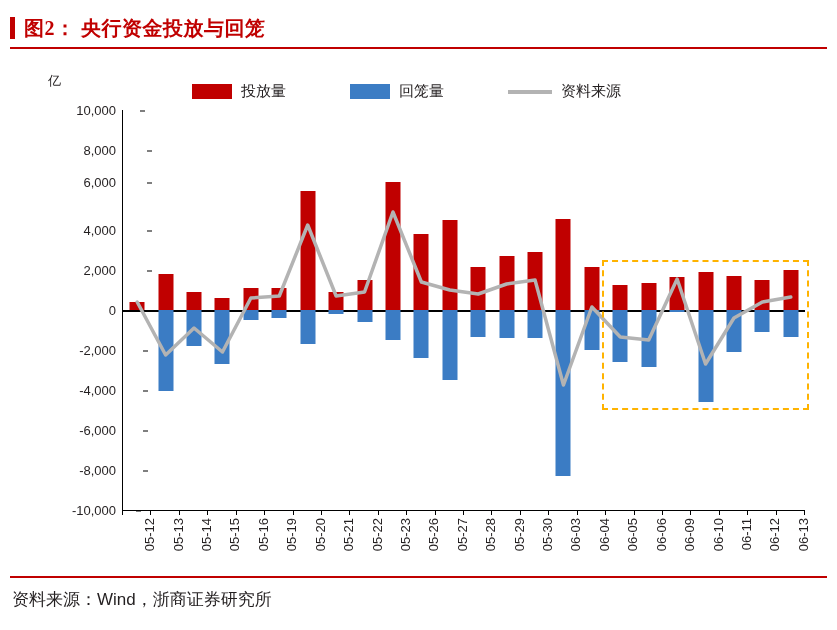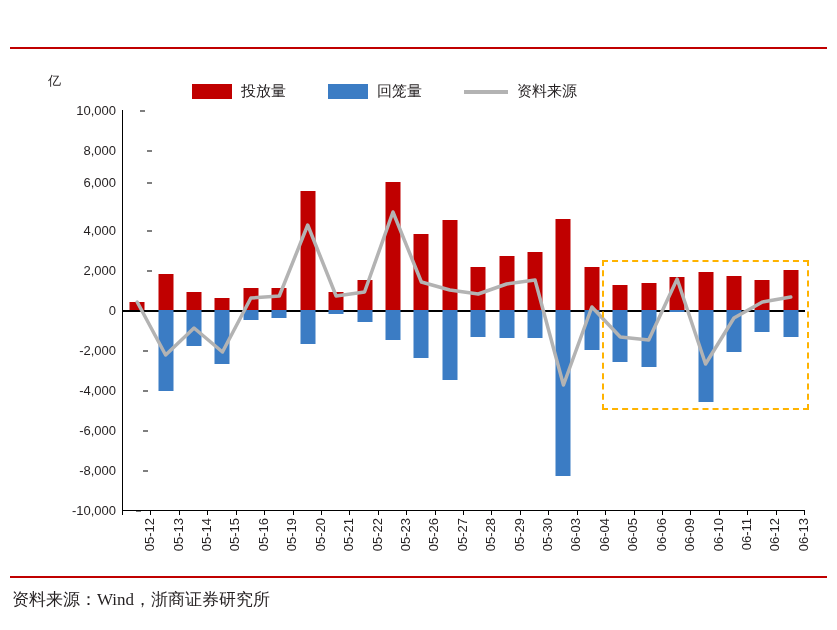--- a/index.html
+++ b/index.html
@@ -68,21 +68,21 @@
     font-family: "Liberation Sans", sans-serif;
     color: #231f20;
   }
   
   .legend {
     position: absolute;
     left: 170px;
     top: 20px;
     display: flex;
     align-items: center;
-    gap: 42px;
+    gap: 64px;
   }
   .legend-item {
     display: flex;
     align-items: center;
     gap: 9px;
     font-size: 15px;
     font-family: "Liberation Serif", serif;
     color: #231f20;
   }
   .legend-swatch {
@@ -199,31 +199,35 @@
     left: 10px;
     top: 576px;
     width: 817px;
     height: 2px;
     background: #c00000;
   }
   .footer-text {
     position: absolute;
     left: 12px;
     top: 588px;
-    font-family: Liberation Serif, serif;
+    font-family: Liberation Sans, sans-serif;
     font-size: 17px;
     color: #231f20;
     white-space: nowrap;
   }
 </style>
 </head>
 <body>
 
 <div class="page">
 
+  <div class="title-bar">
+    <span class="title-accent"></span>
+    <span class="title-text">图2：  央行资金投放与回笼</span>
+  </div>
   <div class="title-rule"></div>
 
   <div class="chart-frame">
 
     <div class="y-unit">亿</div>
 
     <div class="legend">
       <div class="legend-item">
         <span class="legend-swatch" style="background:#c00000"></span>
         <span>投放量</span>

